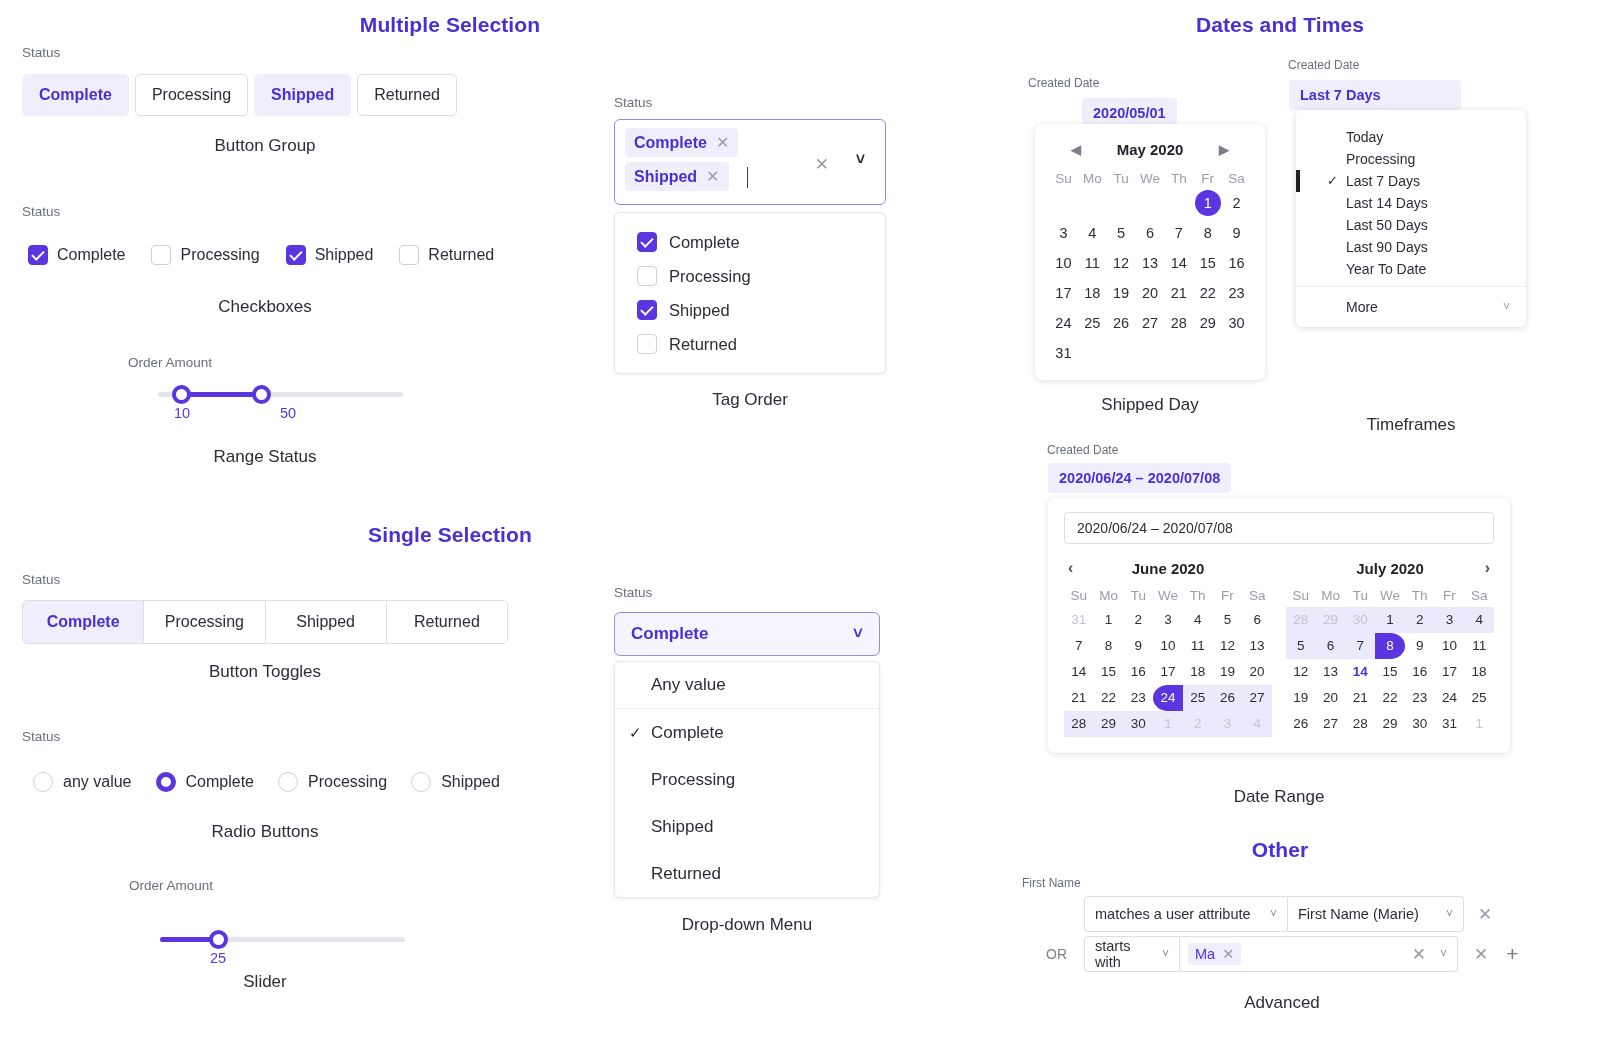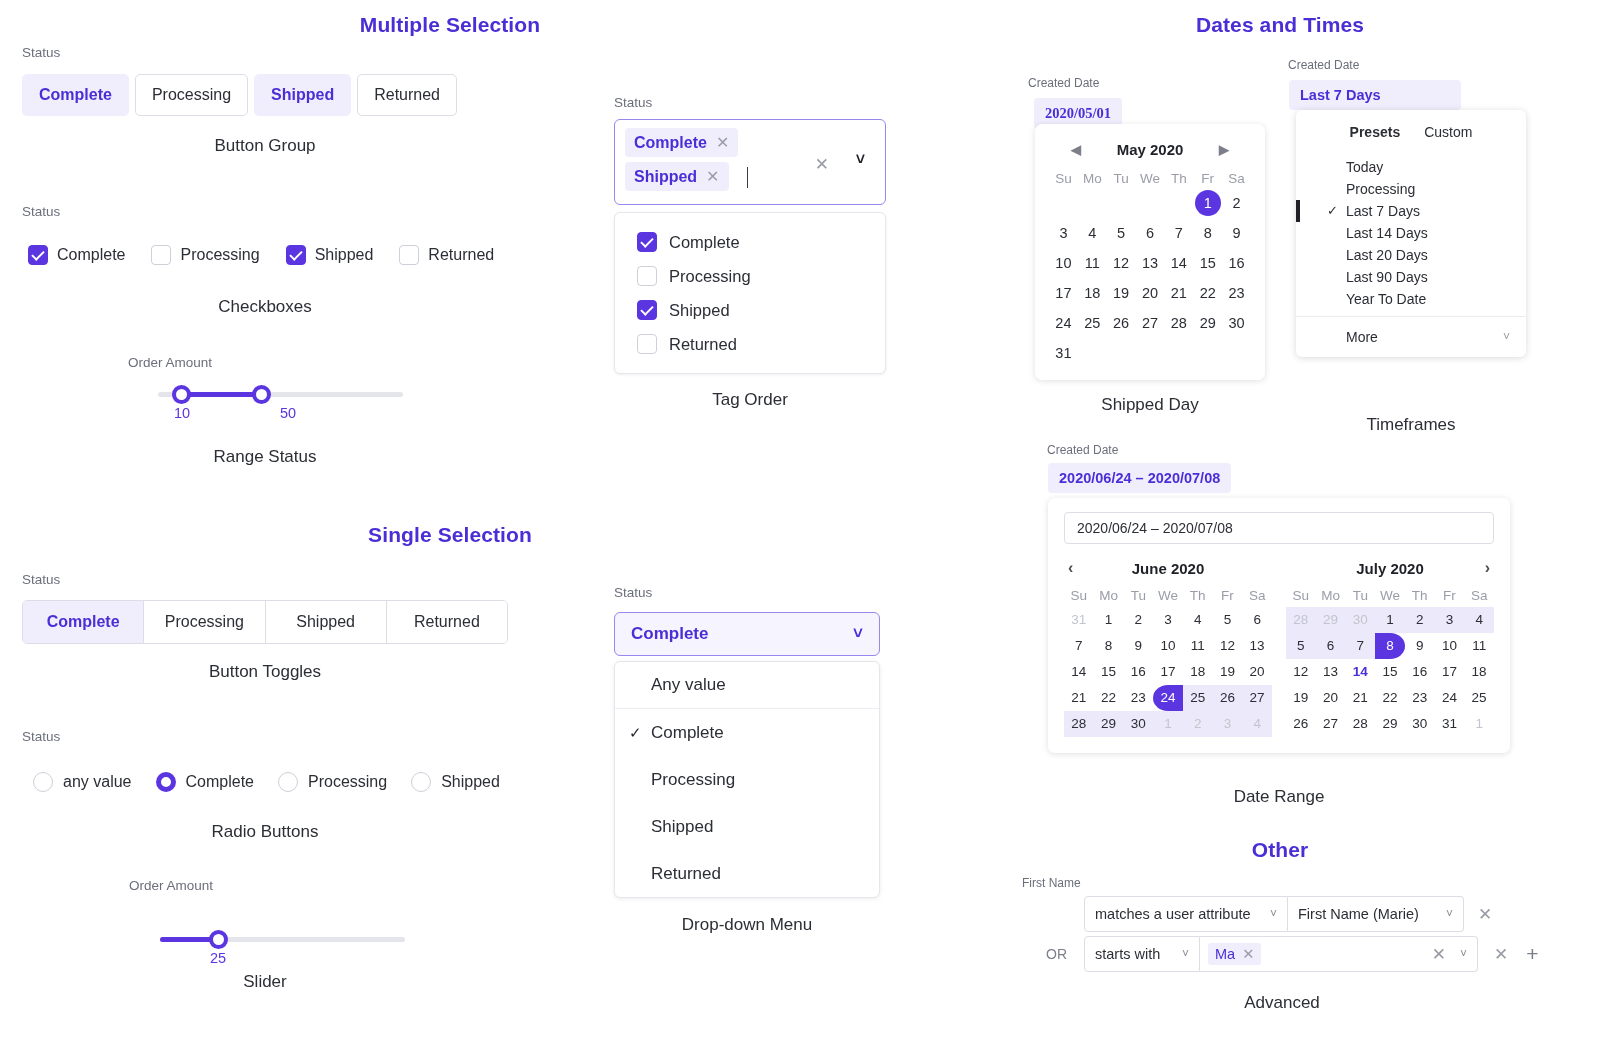--- a/index.html
+++ b/index.html
@@ -273,21 +273,21 @@
       <div class="dd-item">
         <span>Returned</span>
       </div>
     </div>
 </div>
 <div class="abs caption" style="left:614px; top:915px; width:266px;">Drop-down Menu</div>
 
 <div class="abs section-title" style="left:1030px; top:13px; width:500px;">Dates and Times</div>
 
 <div class="abs field-label" style="left:1028px; top:76px; font-size:12px;">Created Date</div>
-<div class="abs chip" style="left:1034px; top:98px;font-family:Liberation Serif, serif;">2020/05/01</div>
+<div class="abs chip" style="left:1082px; top:98px;">2020/05/01</div>
 <div class="abs cal-card" style="left:1035px; top:124px; width:230px; padding:12px 14px 14px 14px;">
   <div class="cal-head" style="height:26px;">
     <span class="abs" style="left:22px; color:#7c7f8a; font-size:13px;">◀</span>
     <span>May 2020</span>
     <span class="abs" style="right:22px; color:#7c7f8a; font-size:13px;">▶</span>
   </div>
   <div id="sd-dow" style="display:grid; grid-template-columns:repeat(7,1fr); margin-top:9px;">
       <div class="dow">Su</div>
       <div class="dow">Mo</div>
       <div class="dow">Tu</div>
@@ -339,30 +339,26 @@
       <div class="day" style="line-height: 26px; height: 26px; width: 26px; margin: 0px auto;"></div>
       <div class="day" style="line-height: 26px; height: 26px; width: 26px; margin: 0px auto;"></div>
       <div class="day" style="line-height: 26px; height: 26px; width: 26px; margin: 0px auto;"></div>
     </div>
 </div>
 <div class="abs caption" style="left:1035px; top:395px; width:230px;">Shipped Day</div>
 
 <div class="abs field-label" style="left:1288px; top:58px; font-size:12px;">Created Date</div>
 <div class="abs chip" style="left:1289px; top:80px; width:172px;">Last 7 Days</div>
 <div class="abs tf-card" style="left:1296px; top:110px;">
-  <div class="tf-tabs" id="tf-tabs">
-      <div class="tf-tab on">Presets</div>
-      <div class="tf-tab">Custom</div>
-    </div>
   <div class="tf-list" id="tf-list">
       <div class="tf-item"><span>Today</span></div>
       <div class="tf-item"><span>Processing</span></div>
       <div class="tf-item"><span class="bar"></span><span class="tick">✓</span><span>Last 7 Days</span></div>
       <div class="tf-item"><span>Last 14 Days</span></div>
-      <div class="tf-item"><span>Last 20 Days</span></div>
+      <div class="tf-item"><span>Last 50 Days</span></div>
       <div class="tf-item"><span>Last 90 Days</span></div>
       <div class="tf-item"><span>Year To Date</span></div>
     </div>
   <div class="tf-more">
     <span>More</span>
     <span style="color:#9a9da8; font-size:12px;">˅</span>
   </div>
 </div>
 <div class="abs caption" style="left:1296px; top:415px; width:230px;">Timeframes</div>
 
@@ -490,21 +486,21 @@
   </div>
   <div class="adv-sel" style="width:176px; border-left:none; border-radius:0 4px 4px 0; justify-content:space-between;">
     <span>First Name (Marie)</span>
     <span class="adv-chev">˅</span>
   </div>
   <span class="adv-x" style="margin-left:14px;">✕</span>
 </div>
 
 <div class="abs" style="left:1046px; top:936px; display:flex; align-items:center;">
   <span style="font-size:14px; color:#7c7f8a; width:38px;">OR</span>
-  <div class="adv-sel" style="width:116px; border-radius:4px 0 0 4px; justify-content:space-between;">
+  <div class="adv-sel" style="width:96px; border-radius:4px 0 0 4px; justify-content:space-between;">
     <span>starts with</span>
     <span class="adv-chev">˅</span>
   </div>
   <div class="adv-tagbox" style="width:278px; border-left:none; border-radius:0 4px 4px 0;">
     <span class="adv-tag">
       <span>Ma</span>
       <span style="color:#9a9da8;">✕</span>
     </span>
     <span style="display:flex; gap:14px; align-items:center;">
       <span class="adv-x">✕</span>

